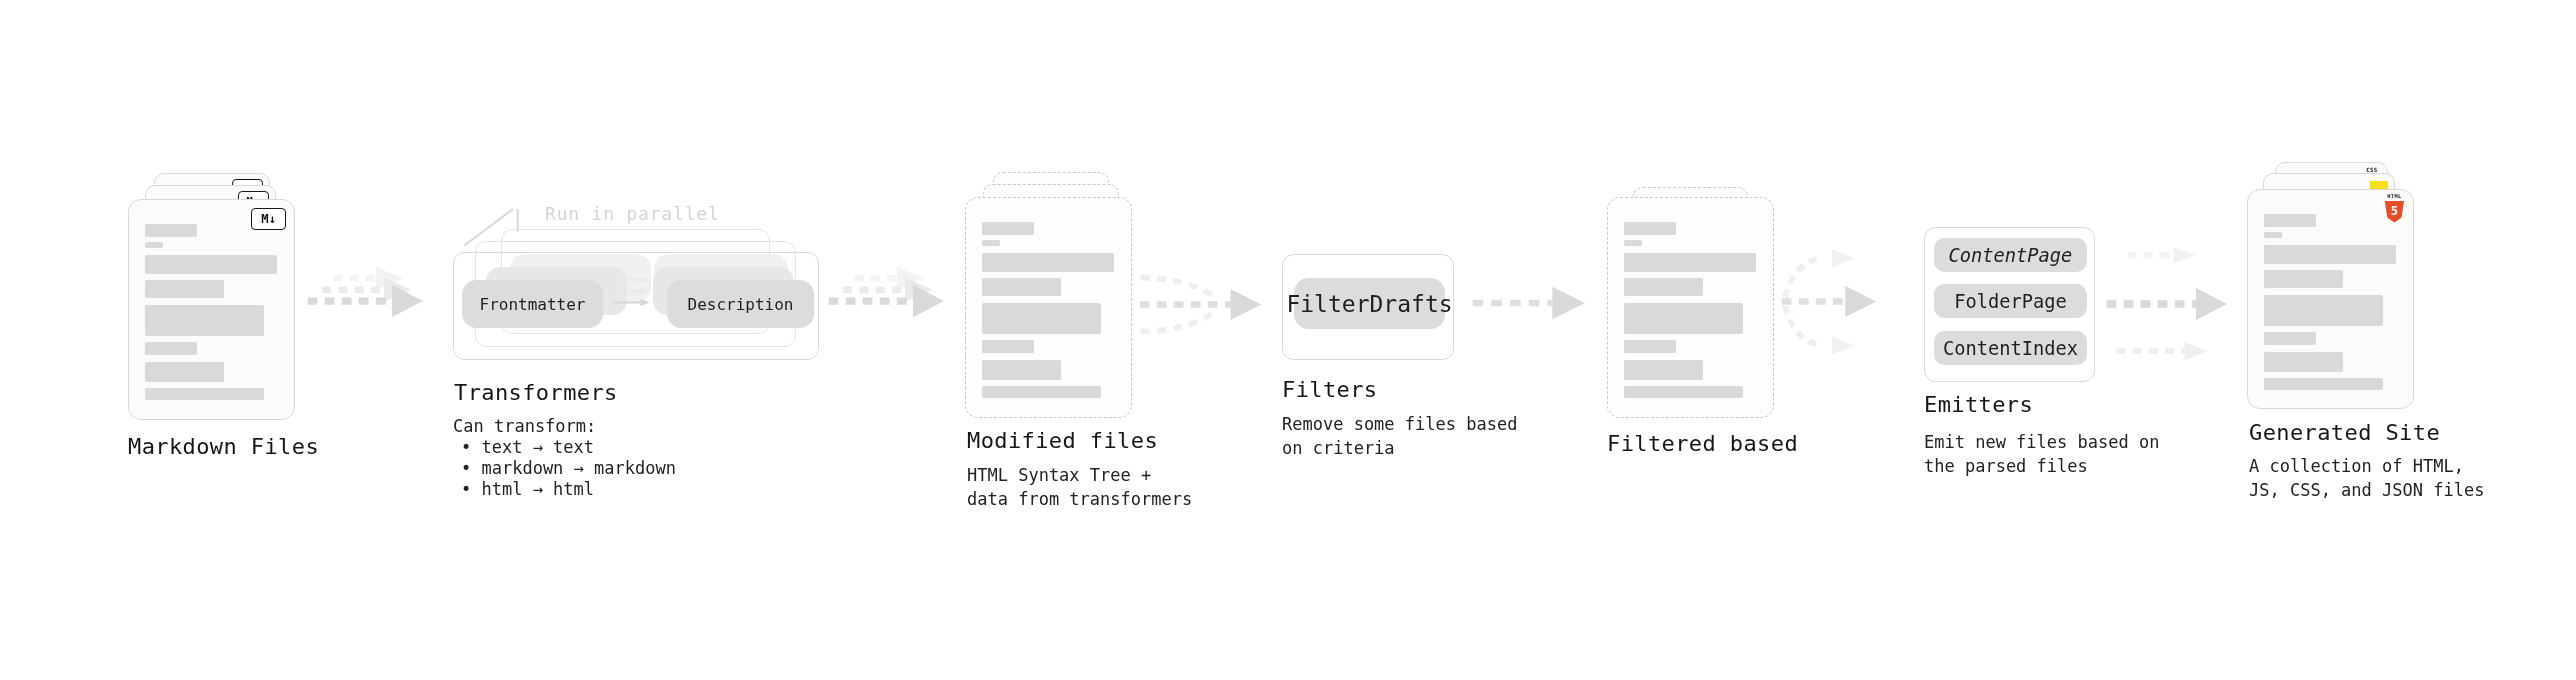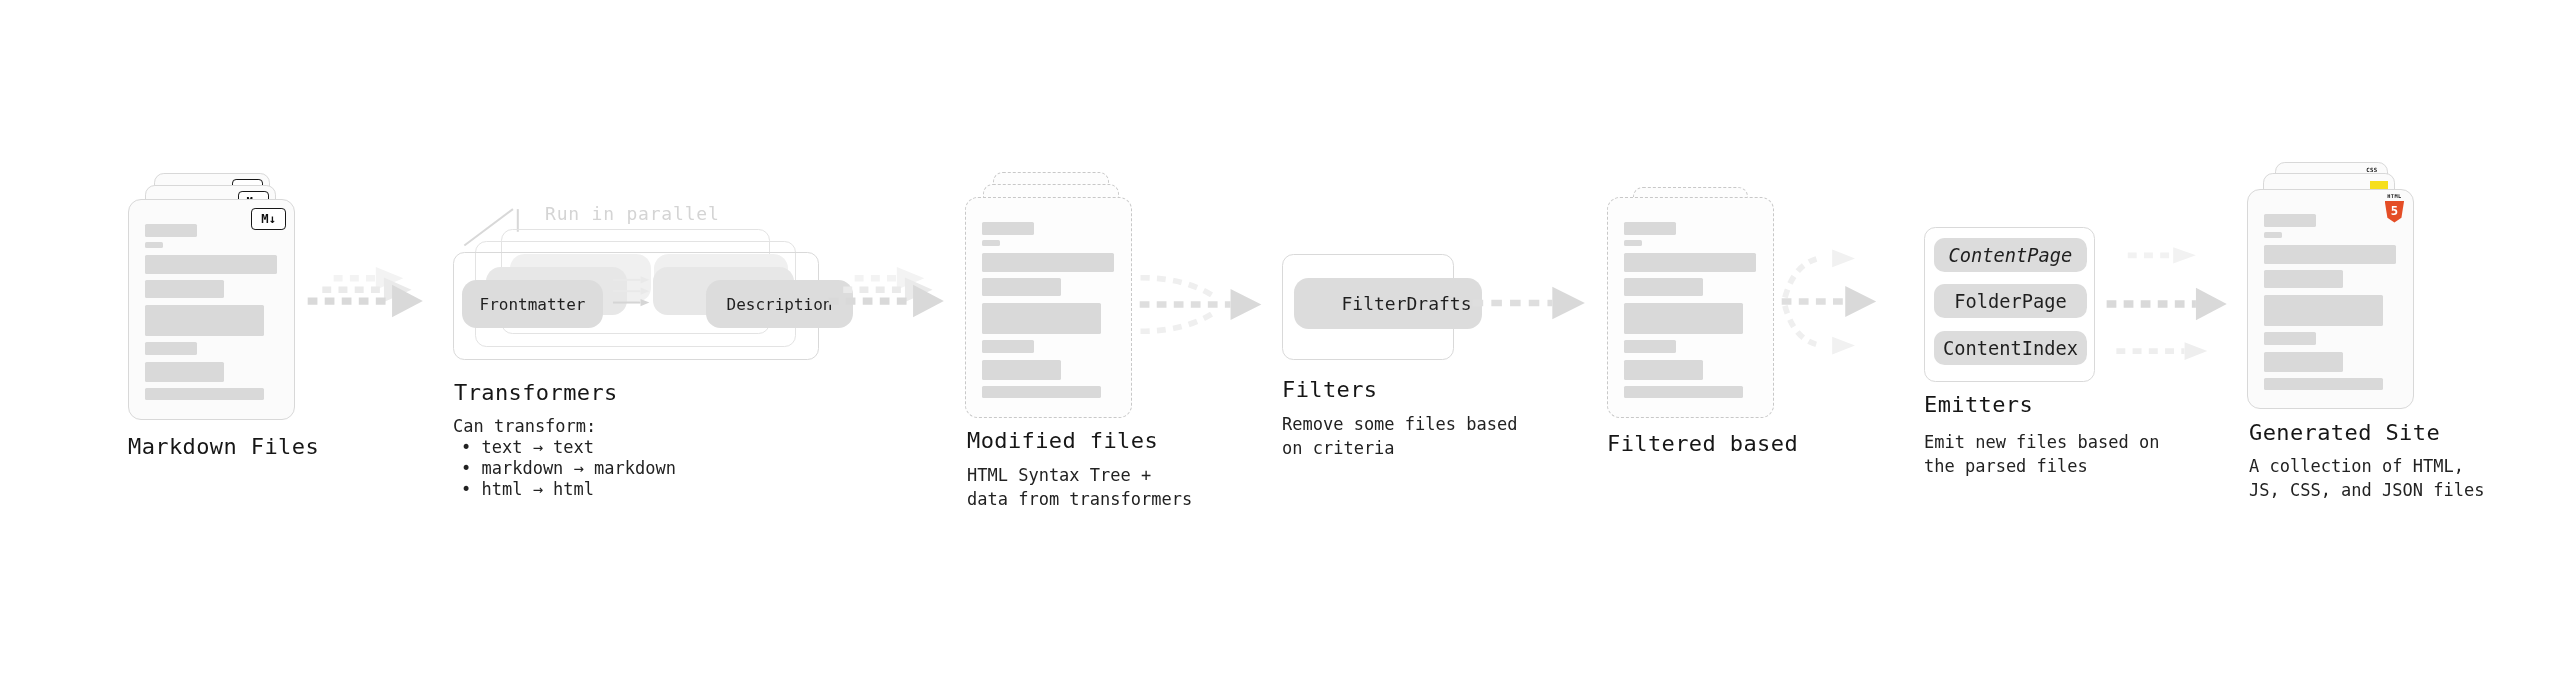--- a/index.html
+++ b/index.html
@@ -98,21 +98,21 @@
   <div class="frame light" style="left:501px;top:229px;width:269px;height:105px;"></div>
   <div class="frame light" style="left:475px;top:241px;width:321px;height:106px;"></div>
   <div class="frame" style="left:453px;top:252px;width:366px;height:108px;"></div>
 
   <div class="pill ghost2" style="left:510px;top:254px;width:141px;height:48px;"></div>
   <div class="pill ghost1" style="left:486px;top:267px;width:141px;height:48px;"></div>
   <div class="pill" style="left:462px;top:280px;width:141px;height:48px;">Frontmatter</div>
 
   <div class="pill ghost2" style="left:654px;top:254px;width:134px;height:48px;"></div>
   <div class="pill ghost1" style="left:653px;top:267px;width:141px;height:48px;"></div>
-  <div class="pill" style="left:667px;top:280px;width:147px;height:48px;margin-left:39px;">Description</div>
+  <div class="pill" style="left:667px;top:280px;width:147px;height:48px;">Description</div>
 
   <svg class="abs" style="left:611px;top:275px;" width="46" height="34" viewBox="0 0 56 42">
     <line x1="2" y1="6" x2="36" y2="6" stroke="#e9e9e9" stroke-width="2.5"></line>
     <polygon points="36,1.5 36,10.5 47,6" fill="#e9e9e9"></polygon>
     <line x1="2" y1="20" x2="36" y2="20" stroke="#e9e9e9" stroke-width="2.5"></line>
     <polygon points="36,15.5 36,24.5 47,20" fill="#e9e9e9"></polygon>
     <line x1="2" y1="34" x2="36" y2="34" stroke="#d5d5d5" stroke-width="2.5"></line>
     <polygon points="36,29.5 36,38.5 47,34" fill="#d5d5d5"></polygon>
   </svg>
 
@@ -150,21 +150,21 @@
 data from transformers</div>
 
   <svg class="abs" style="left:1138px;top:268px;" width="134" height="73" viewBox="0 0 165 90">
     <path d="M 3 12 Q 62 12 98 38" fill="none" stroke="#efefef" stroke-width="7" stroke-dasharray="11 9"></path>
     <path d="M 3 78 Q 62 78 98 52" fill="none" stroke="#efefef" stroke-width="7" stroke-dasharray="11 9"></path>
     <line x1="2" y1="45" x2="114" y2="45" stroke="#dedede" stroke-width="8" stroke-dasharray="12 9"></line>
     <polygon points="114,26 114,64 152,45" fill="#d9d9d9"></polygon>
   </svg>
 
   <div class="frame filled" style="left:1282px;top:254px;width:172px;height:106px;"></div>
-  <div class="pill" style="left:1294px;top:278px;width:151px;height:51px;font-size:18px;padding-left:37px;">FilterDrafts</div>
+  <div class="pill" style="left:1294px;top:278px;width:151px;height:51px;font-size:23px;">FilterDrafts</div>
   <div class="stage-title" style="left:1282px;top:377px;">Filters</div>
   <div class="stage-sub" style="left:1282px;top:412px;">Remove some files based
 on criteria</div>
 
   <svg class="abs" style="left:1471px;top:285px;" width="122" height="36" viewBox="0 0 150 44">
     <line x1="2" y1="22" x2="100" y2="22" stroke="#dedede" stroke-width="8" stroke-dasharray="13 10"></line>
     <polygon points="100,2 100,42 140,22" fill="#d9d9d9"></polygon>
   </svg>
 
   <div>

